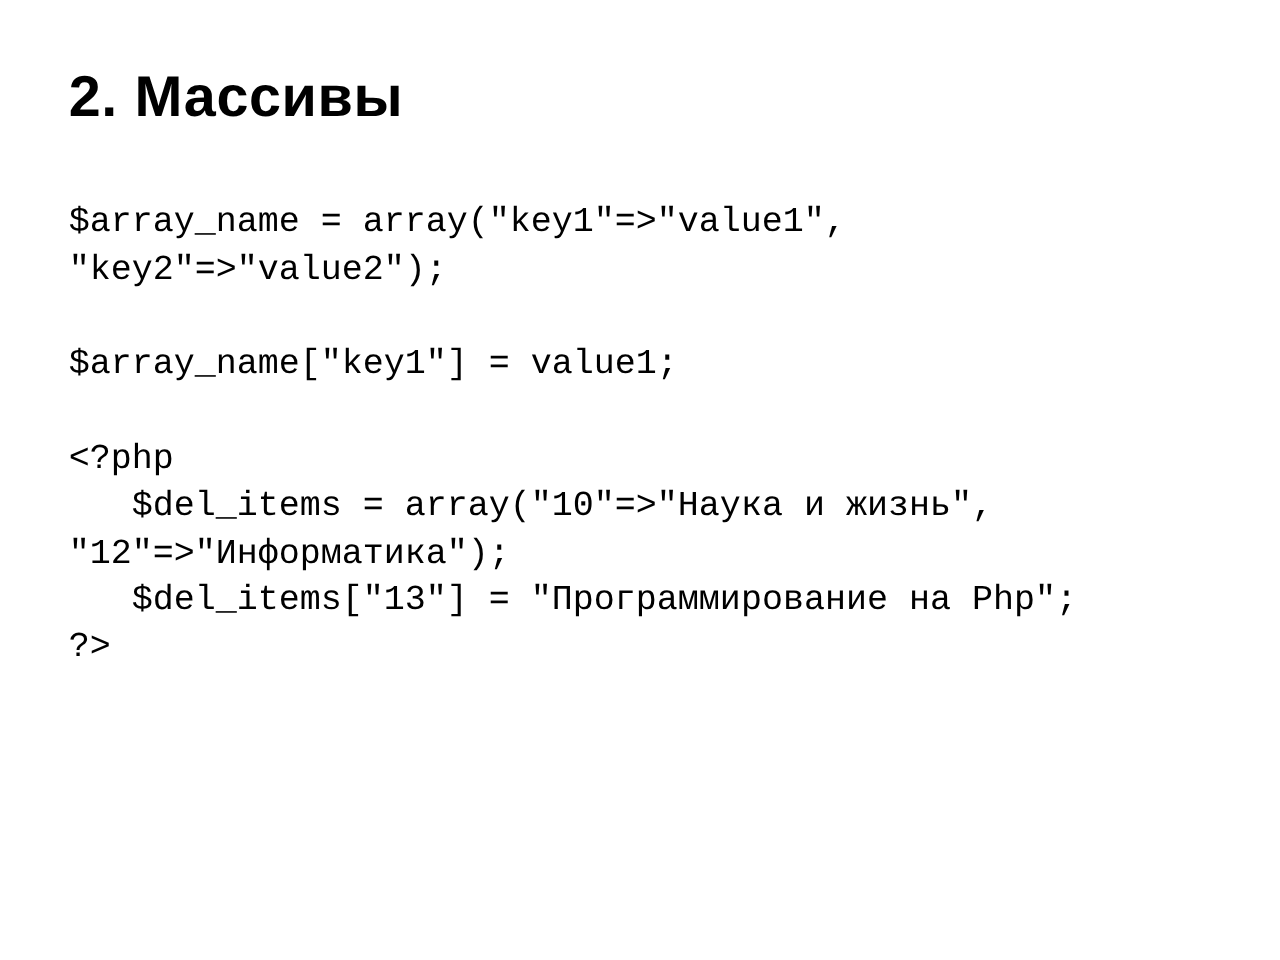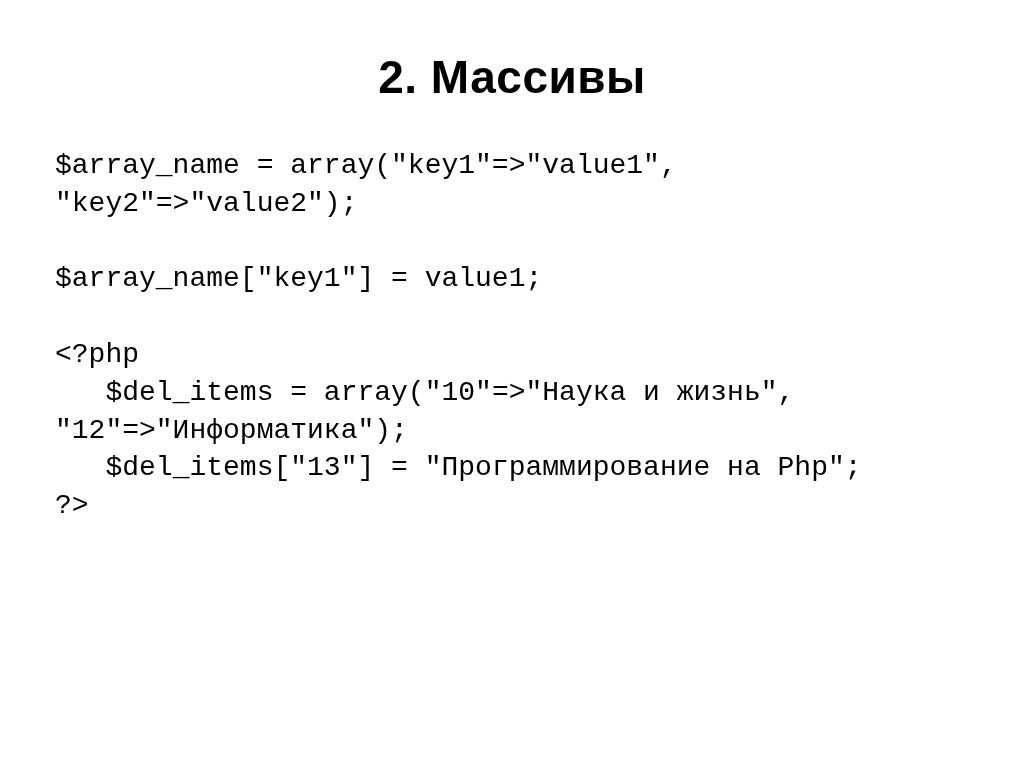--- a/index.html
+++ b/index.html
@@ -12,22 +12,21 @@
       height: 768px;
       background: #ffffff;
       font-family: Arial, Helvetica, sans-serif;
       padding: 50px 55px 0 55px;
       color: #000000;
       overflow: hidden;
     }
     .title {
       font-size: 46px;
       font-weight: bold;
-      text-align: center;
-      margin-bottom: 43px;
+      margin-bottom: 56px;
       letter-spacing: 0.5px;
     }
     .code-block {
       font-family: "Courier New", Courier, monospace;
       font-size: 28px;
       line-height: 1.35;
       white-space: pre-wrap;
       word-break: break-word;
       color: #000000;
     }

